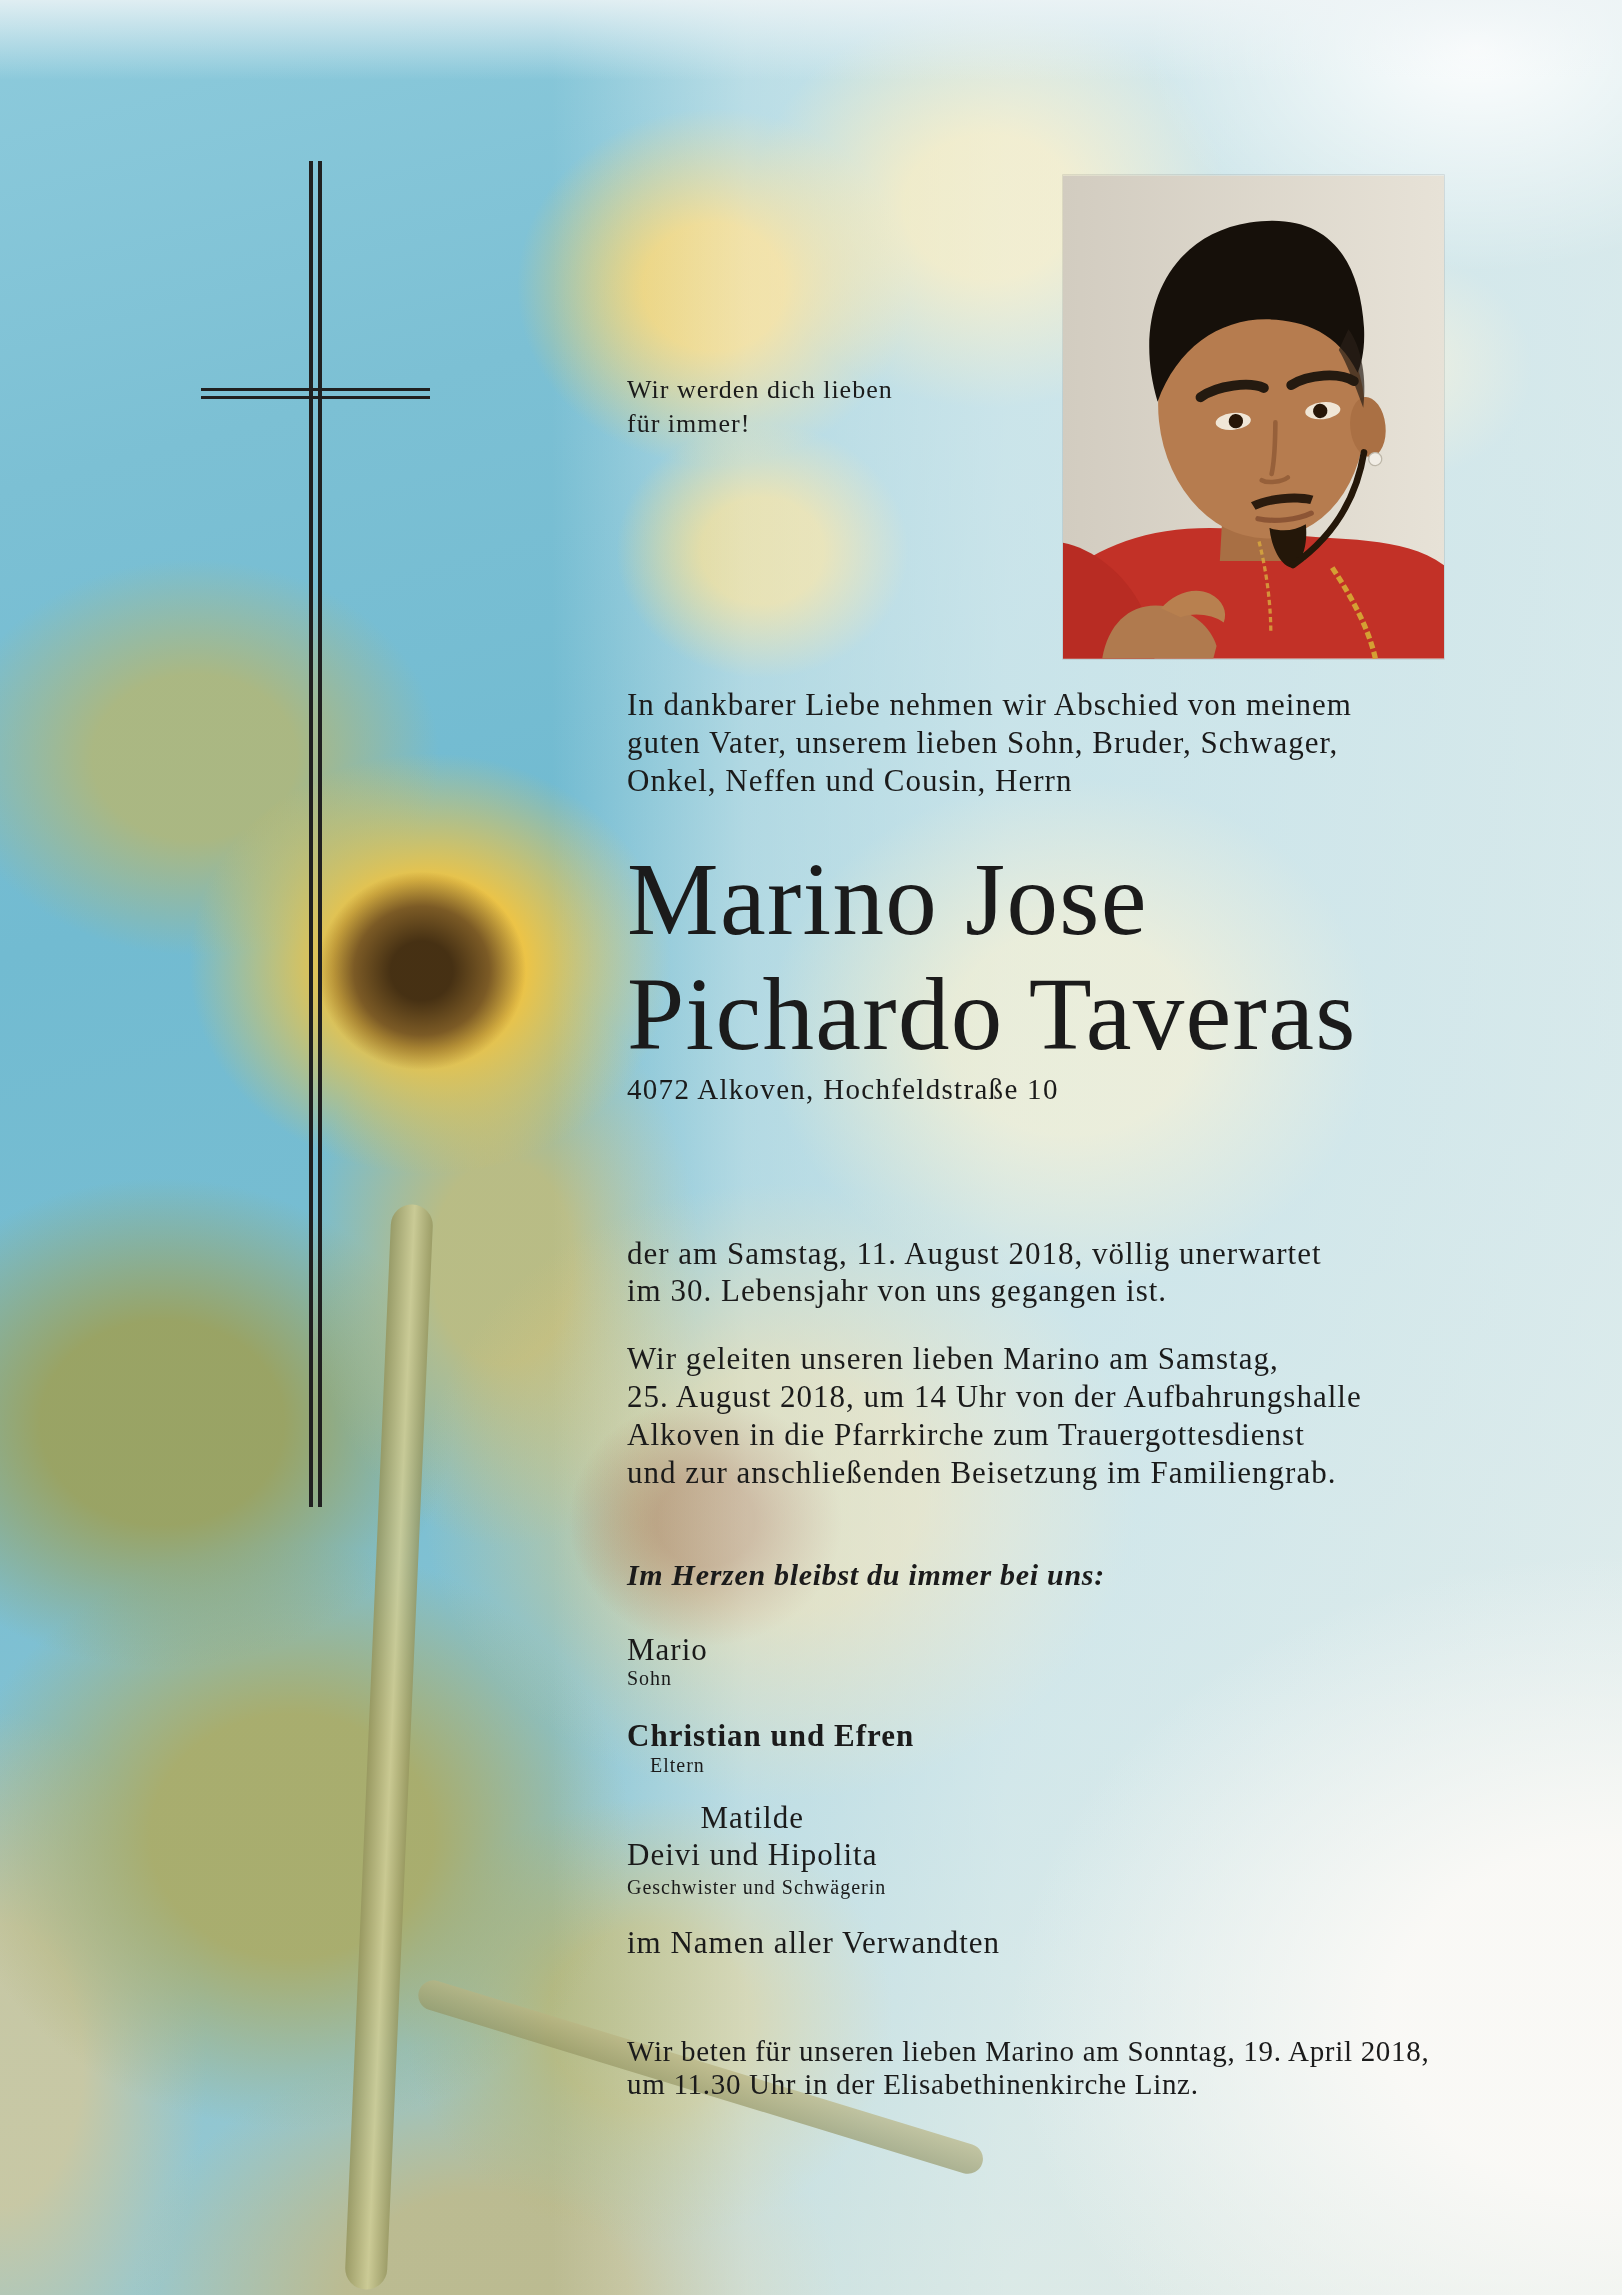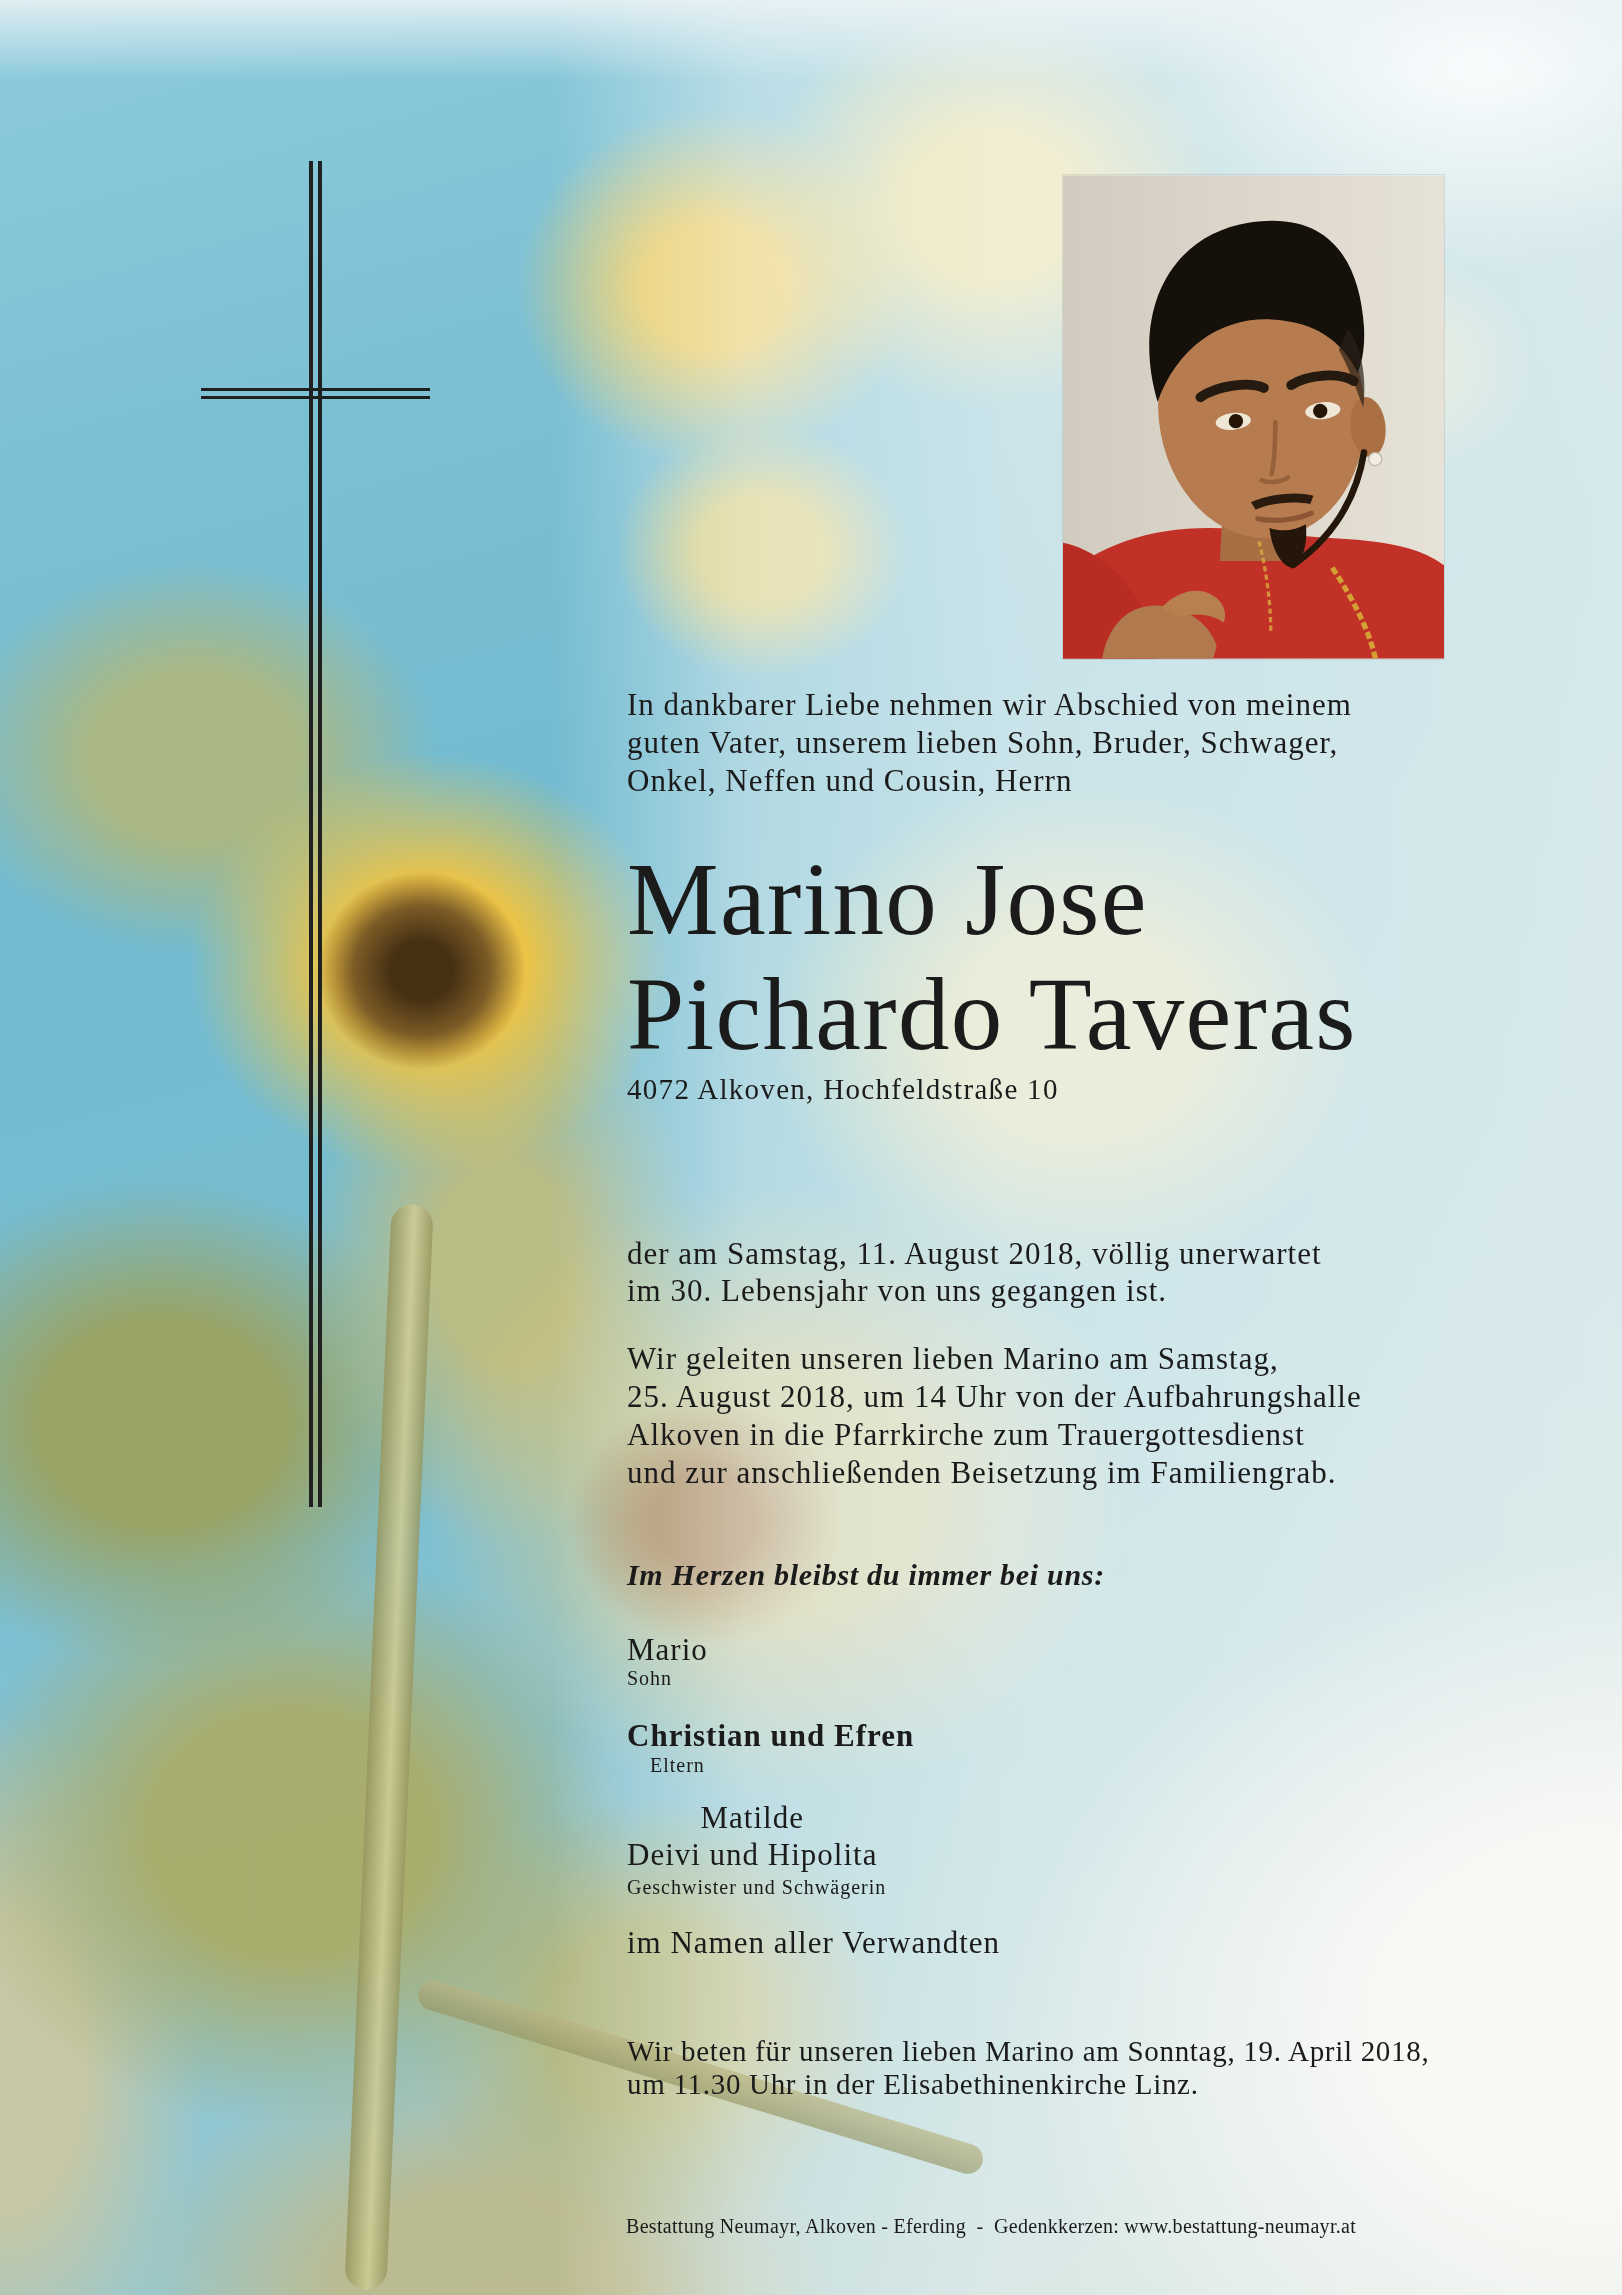--- a/index.html
+++ b/index.html
@@ -119,20 +119,22 @@
       </g>
 
       <path d="M60,739 C70,680 110,650 160,660 C200,668 225,690 235,720 L230,739 Z" fill="#b07a4e"></path>
       <path d="M150,662 C170,640 200,628 225,640 C245,650 252,668 246,684 C230,672 200,668 180,676 Z" fill="#b8804f"></path>
 
       <path d="M412,600 C445,650 468,695 478,739" stroke="#d4a033" stroke-width="8" fill="none" stroke-dasharray="11 5"></path>
       <path d="M300,560 C310,600 318,650 318,700" stroke="#d9ab3e" stroke-width="5" fill="none" stroke-dasharray="8 5" opacity=".8"></path>
     </svg>
   </div>
 
+  <div class="tx quote">Wir werden dich lieben
+für immer!</div>
   <div class="tx intro">In dankbarer Liebe nehmen wir Abschied von meinem
 guten Vater, unserem lieben Sohn, Bruder, Schwager,
 Onkel, Neffen und Cousin, Herrn</div>
   <h1 class="tx name">Marino Jose
 Pichardo Taveras</h1>
   <div class="tx address">4072 Alkoven, Hochfeldstraße 10</div>
   <div class="tx passing">der am Samstag, 11. August 2018, völlig unerwartet
 im 30. Lebensjahr von uns gegangen ist.</div>
   <div class="tx funeral">Wir geleiten unseren lieben Marino am Samstag,
 25. August 2018, um 14 Uhr von der Aufbahrungshalle
@@ -144,16 +146,15 @@
   <div class="m-rel   g1r">Sohn</div>
   <div class="m-names g2n">Christian und Efren</div>
   <div class="m-rel   g2r">Eltern</div>
   <div class="m-names g3n">Matilde
 Deivi und Hipolita</div>
   <div class="m-rel   g3r">Geschwister und Schwägerin</div>
 
   <div class="tx closing">im Namen aller Verwandten</div>
   <div class="tx prayer">Wir beten für unseren lieben Marino am Sonntag, 19. April 2018,
 um 11.30 Uhr in der Elisabethinenkirche Linz.</div>
-  <div class="footer tx">Bestattung Neumayr, Alkoven - Eferding  -  Gedenkkerzen: www.bestattung-neumayr.at</div>
 
 </div>
 
 
 </body></html>

